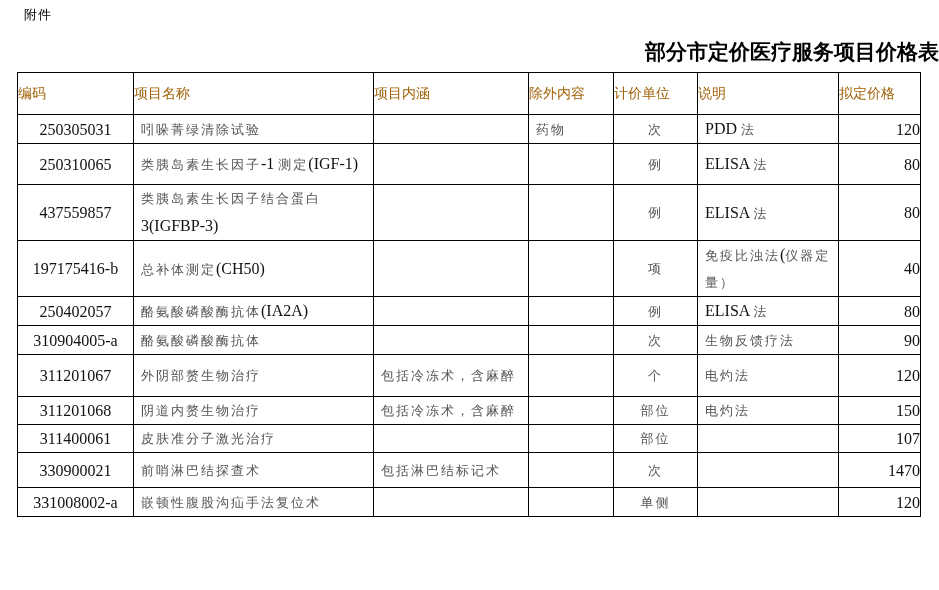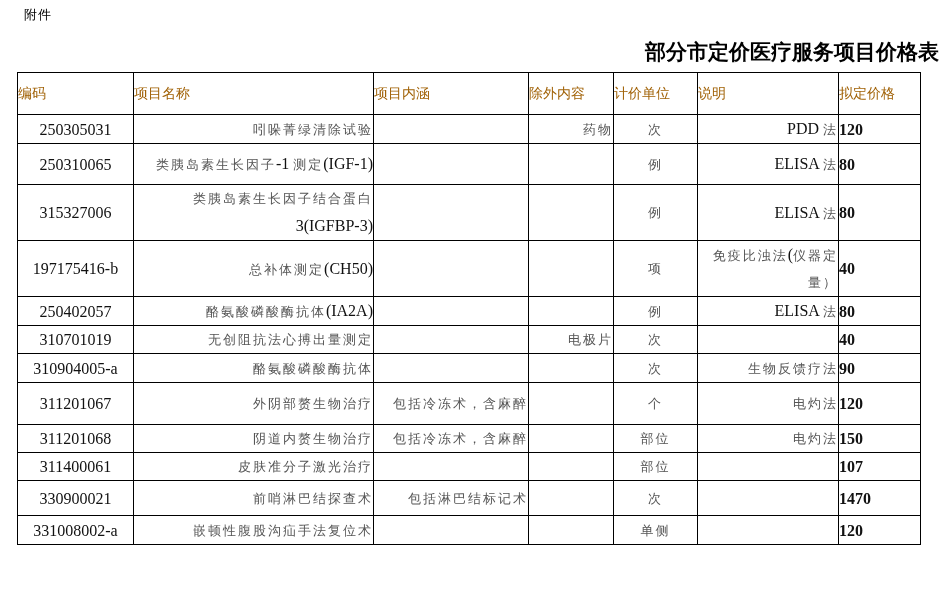--- a/index.html
+++ b/index.html
@@ -8,23 +8,23 @@
     .attach { position: absolute; left: 24px; top: 6px; font-family: "DejaVu Sans", "Liberation Sans", sans-serif;
               font-size: 13px; font-weight: normal; letter-spacing: 1px; }
     .title { position: absolute; left: 0; width: 939px; top: 38px; text-align: right;
              font-family: "DejaVu Serif", "Liberation Serif", serif; font-weight: bold; font-size: 21px;
              padding-left: 0; }
     .title span { display: inline-block; margin-left: 80px; }
     table { position: absolute; left: 17px; top: 72px; border-collapse: collapse; table-layout: fixed; }
     td, th { border: 1.5px solid #000; padding: 0; font-size: 14px; line-height: 27px; vertical-align: middle; }
     th { font-family: "DejaVu Sans", "Liberation Sans", sans-serif; font-weight: normal; font-size: 14px; text-align: left; color: #a16207; }
     td.code { text-align: center; color: #111; }
-    td.name, td.content, td.excl, td.note { text-align: right; padding-left: 7px; }
+    td.name, td.content, td.excl, td.note { text-align: left; padding-left: 7px; }
     td.unit { text-align: center; }
-    td.price { text-align: left; font-weight: bold; }
+    td.price { text-align: right; }
     .cjk { font-family: "DejaVu Sans", "Liberation Sans", sans-serif; color: #555; letter-spacing: 2px; font-size: 13px; }
     .lat { font-family: "Liberation Serif", serif; color: #111; font-size: 16px; letter-spacing: 0; }
   </style>
 </head>
 <body>
 
 <div class="attach">附件</div>
 <div class="title"><span>部分市定价医疗服务项目价格表</span></div>
 
 <table>
@@ -61,21 +61,21 @@
       <tr style="height: 41px;">
     <td class="code lat">250310065</td>
     <td class="name"><span class="cjk">类胰岛素生长因子</span><span class="lat">-1 </span><span class="cjk">测定</span><span class="lat">(IGF-1)</span></td>
     <td class="content"></td>
     <td class="excl"></td>
     <td class="unit"><span class="cjk">例</span></td>
     <td class="note"><span class="lat">ELISA </span><span class="cjk">法</span></td>
     <td class="price lat">80</td>
   </tr>
       <tr style="height: 56px;">
-    <td class="code lat">315327006</td>
+    <td class="code lat">437559857</td>
     <td class="name"><span class="cjk">类胰岛素生长因子结合蛋白</span><span class="lat">3(IGFBP-3)</span></td>
     <td class="content"></td>
     <td class="excl"></td>
     <td class="unit"><span class="cjk">例</span></td>
     <td class="note"><span class="lat">ELISA </span><span class="cjk">法</span></td>
     <td class="price lat">80</td>
   </tr>
       <tr style="height: 56px;">
     <td class="code lat">197175416-b</td>
     <td class="name"><span class="cjk">总补体测定</span><span class="lat">(CH50)</span></td>
@@ -86,29 +86,20 @@
     <td class="price lat">40</td>
   </tr>
       <tr style="height: 27px;">
     <td class="code lat">250402057</td>
     <td class="name"><span class="cjk">酪氨酸磷酸酶抗体</span><span class="lat">(IA2A)</span></td>
     <td class="content"></td>
     <td class="excl"></td>
     <td class="unit"><span class="cjk">例</span></td>
     <td class="note"><span class="lat">ELISA </span><span class="cjk">法</span></td>
     <td class="price lat">80</td>
-  </tr>
-      <tr style="height: 28px;">
-    <td class="code lat">310701019</td>
-    <td class="name"><span class="cjk">无创阻抗法心搏出量测定</span></td>
-    <td class="content"></td>
-    <td class="excl"><span class="cjk">电极片</span></td>
-    <td class="unit"><span class="cjk">次</span></td>
-    <td class="note"></td>
-    <td class="price lat">40</td>
   </tr>
       <tr style="height: 29px;">
     <td class="code lat">310904005-a</td>
     <td class="name"><span class="cjk">酪氨酸磷酸酶抗体</span></td>
     <td class="content"></td>
     <td class="excl"></td>
     <td class="unit"><span class="cjk">次</span></td>
     <td class="note"><span class="cjk">生物反馈疗法</span></td>
     <td class="price lat">90</td>
   </tr>

